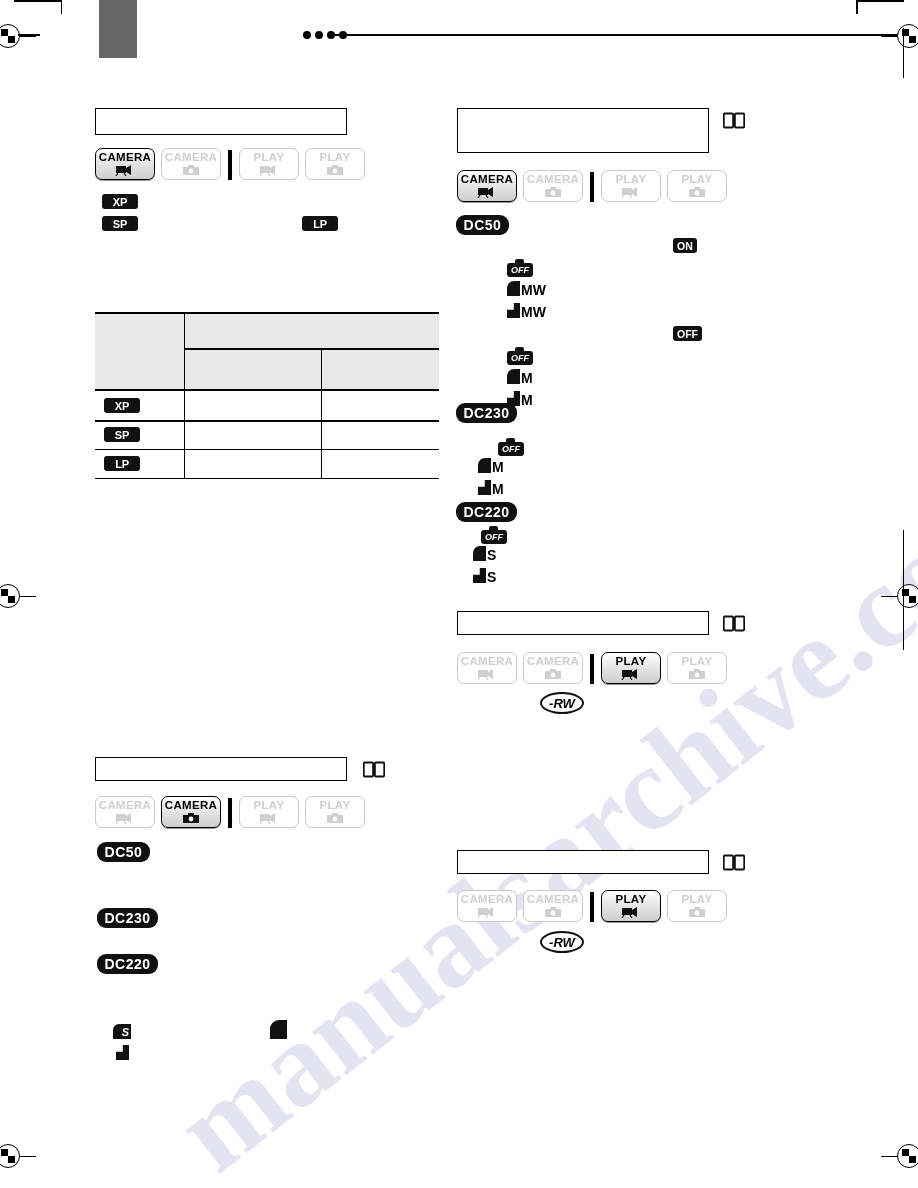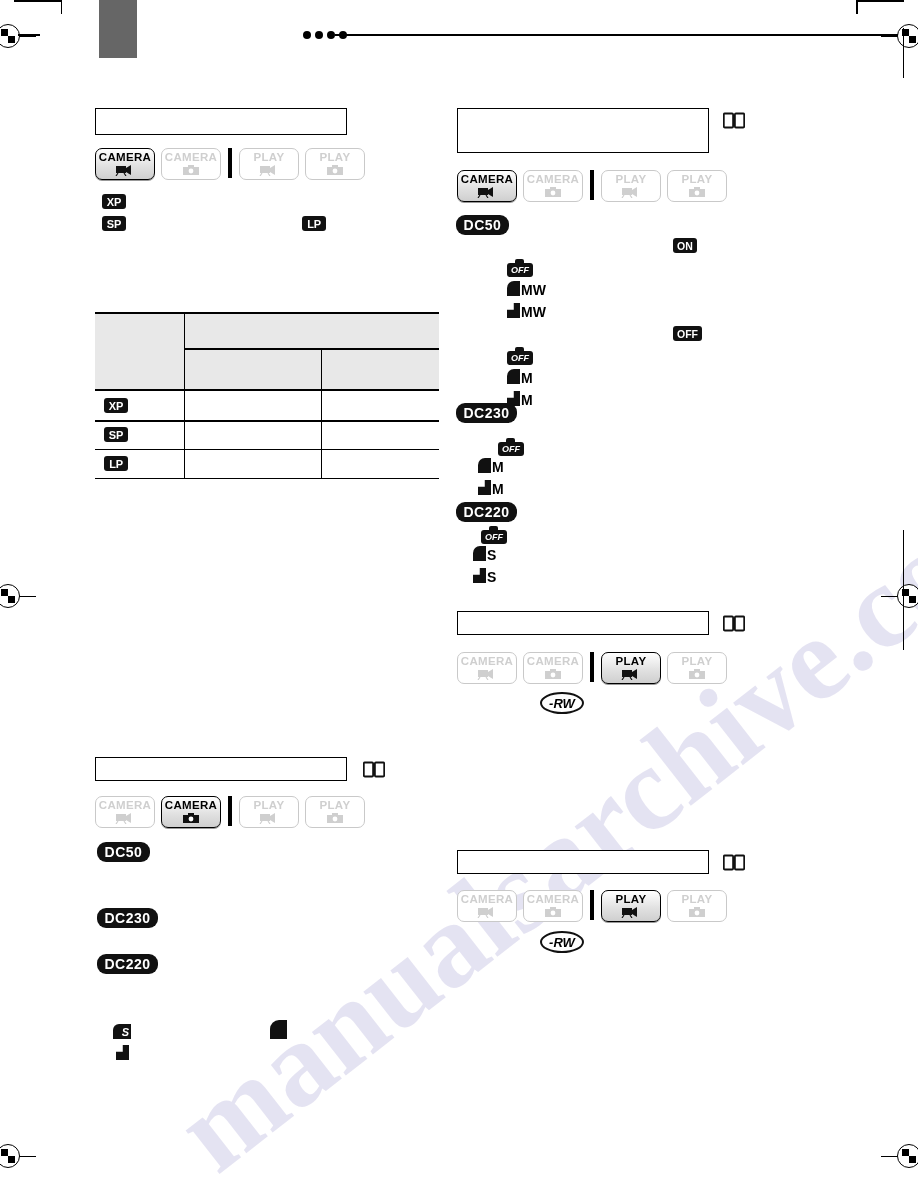--- a/index.html
+++ b/index.html
@@ -26,38 +26,38 @@
 
   .tabblock{position:absolute;background:#666666;}
 
   
   .titlebox{position:absolute;border:1.6px solid #000;background:#fff;box-sizing:border-box;}
 
   
   .bookicon{position:absolute;width:22px;height:17px;}
 
   
-  .modebar{position:absolute;display:flex;align-items:flex-start;}
+  .modebar{position:absolute;display:flex;align-items:flex-end;}
   .modebtn{width:60px;height:32px;border:1.4px solid #c9c9c9;border-radius:7px;
      background:#ffffff;box-sizing:border-box;display:flex;flex-direction:column;
      align-items:center;justify-content:center;margin-right:6px;position:relative;}
   .modebtn .lbl{font-size:11.5px;font-weight:bold;letter-spacing:.3px;line-height:11px;
      color:#cfcfcf;}
   .modebtn.on{border-color:#000;border-width:1.6px;
      background:linear-gradient(to bottom,#ffffff 0%,#e2e2e2 55%,#cfcfcf 100%);
      box-shadow:0 1px 0 #999;}
   .modebtn.on .lbl{color:#000;}
   .modebtn .glyph{margin-top:1px;height:12px;display:flex;align-items:center;justify-content:center;}
   .modesep{width:4px;height:30px;background:#000;margin:0 7px 0 1px;}
 
   
   .pill{display:inline-flex;align-items:center;justify-content:center;
      background:#111;color:#fff;font-weight:bold;border-radius:3px;
      font-family:"Liberation Sans",sans-serif;position:absolute;}
-  .pill.rec{width:24px;height:15px;font-size:11px;letter-spacing:-.2px;}
+  .pill.rec{width:36px;height:15px;font-size:11px;letter-spacing:-.2px;}
   .pill.onoff{height:15px;font-size:10.5px;padding:0 4px;}
 
   
   .offbadge{position:absolute;width:26px;height:18px;}
   .offbadge .body{position:absolute;left:0;bottom:0;width:26px;height:14px;background:#111;border-radius:3px;}
   .offbadge .hump{position:absolute;left:8px;top:0;width:9px;height:5px;background:#111;border-radius:2px 2px 0 0;}
   .offbadge .txt{position:absolute;left:0;bottom:0;width:26px;height:14px;color:#fff;
      font-size:9px;font-weight:bold;font-style:italic;display:flex;align-items:center;justify-content:center;}
 
   

